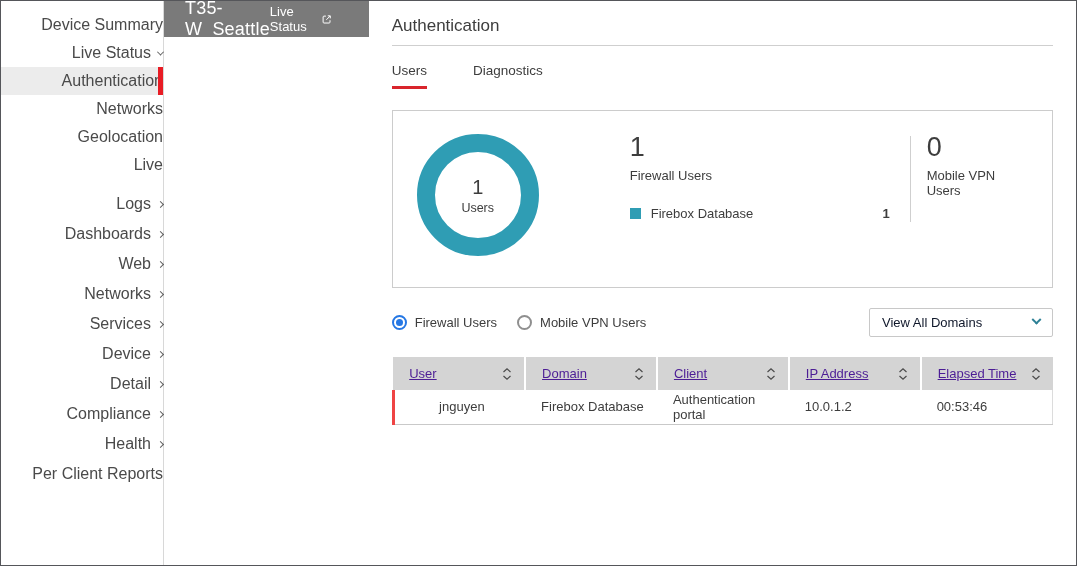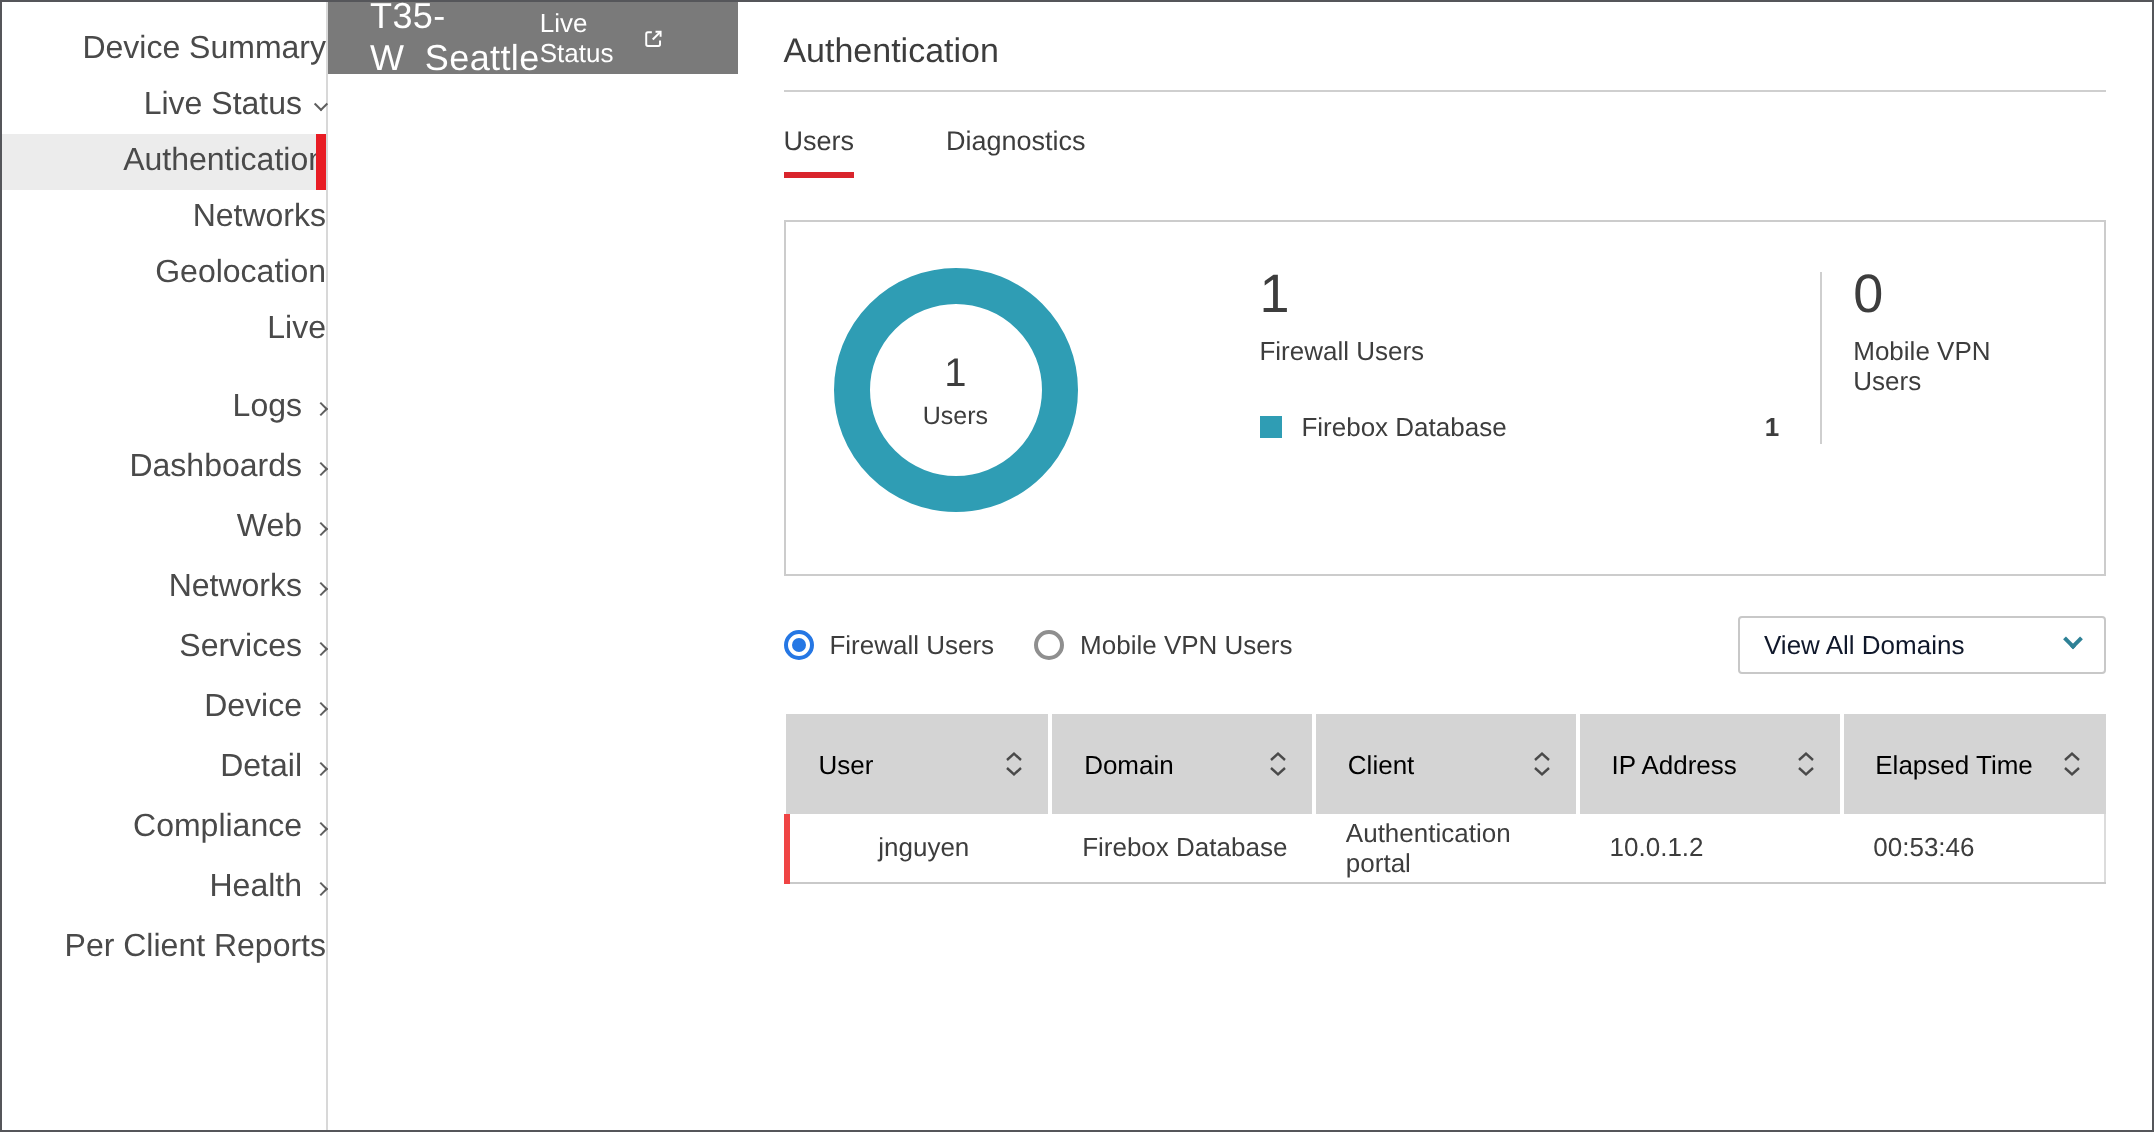--- a/index.html
+++ b/index.html
@@ -55,21 +55,21 @@
   .radio { width:15px; height:15px; border-radius:50%; position:relative; flex:0 0 15px; }
   .radio.on { border:2px solid #2577e4; }
   .radio.on::after { content:''; position:absolute; inset:2px; border-radius:50%; background:#2577e4; }
   .radio.off { border:2px solid #8f8f8f; }
   .radio-label { font-size:13px; color:#3d3d3d; }
   .domain-select { margin-left:auto; width:184px; height:29px; border:1px solid #c8c8c8; border-radius:2px; display:flex; align-items:center; padding:0 12px; cursor:pointer; background:#fff; }
   .domain-select-label { font-size:13px; color:#0f172a; }
   .dd-chev { margin-left:auto; width:7px; height:7px; border-right:2px solid #2e8196; border-bottom:2px solid #2e8196; transform:rotate(45deg) translate(-2px,-2px); }
 
   table { margin-top:20px; width:100%; border-collapse:collapse; }
-  th { height:50px; background:#d4d4d4; font-weight:400; font-size:13px; color:#000000; text-align:left; padding:0 12px 0 16px; border-right:2px solid #fff; cursor:pointer; }
+  th { height:33px; background:#d4d4d4; font-weight:400; font-size:13px; color:#4c1d95; text-align:left; padding:0 12px 0 16px; border-right:2px solid #fff; cursor:pointer;text-decoration:underline; }
   th:last-child { border-right:none; }
   .th-inner { display:flex; align-items:center; }
   .th-inner svg { margin-left:auto; }
   td { height:34px; font-size:13px; color:#3d3d3d; padding:0 12px 0 16px; border-bottom:1px solid #c9c9c9; background:#fff; }
   td:first-child { border-left:3px solid #ef4444;text-align:center; }
   td:last-child { border-right:1px solid #dcdcdc; }
 </style>
 </head>
 <body>
 

